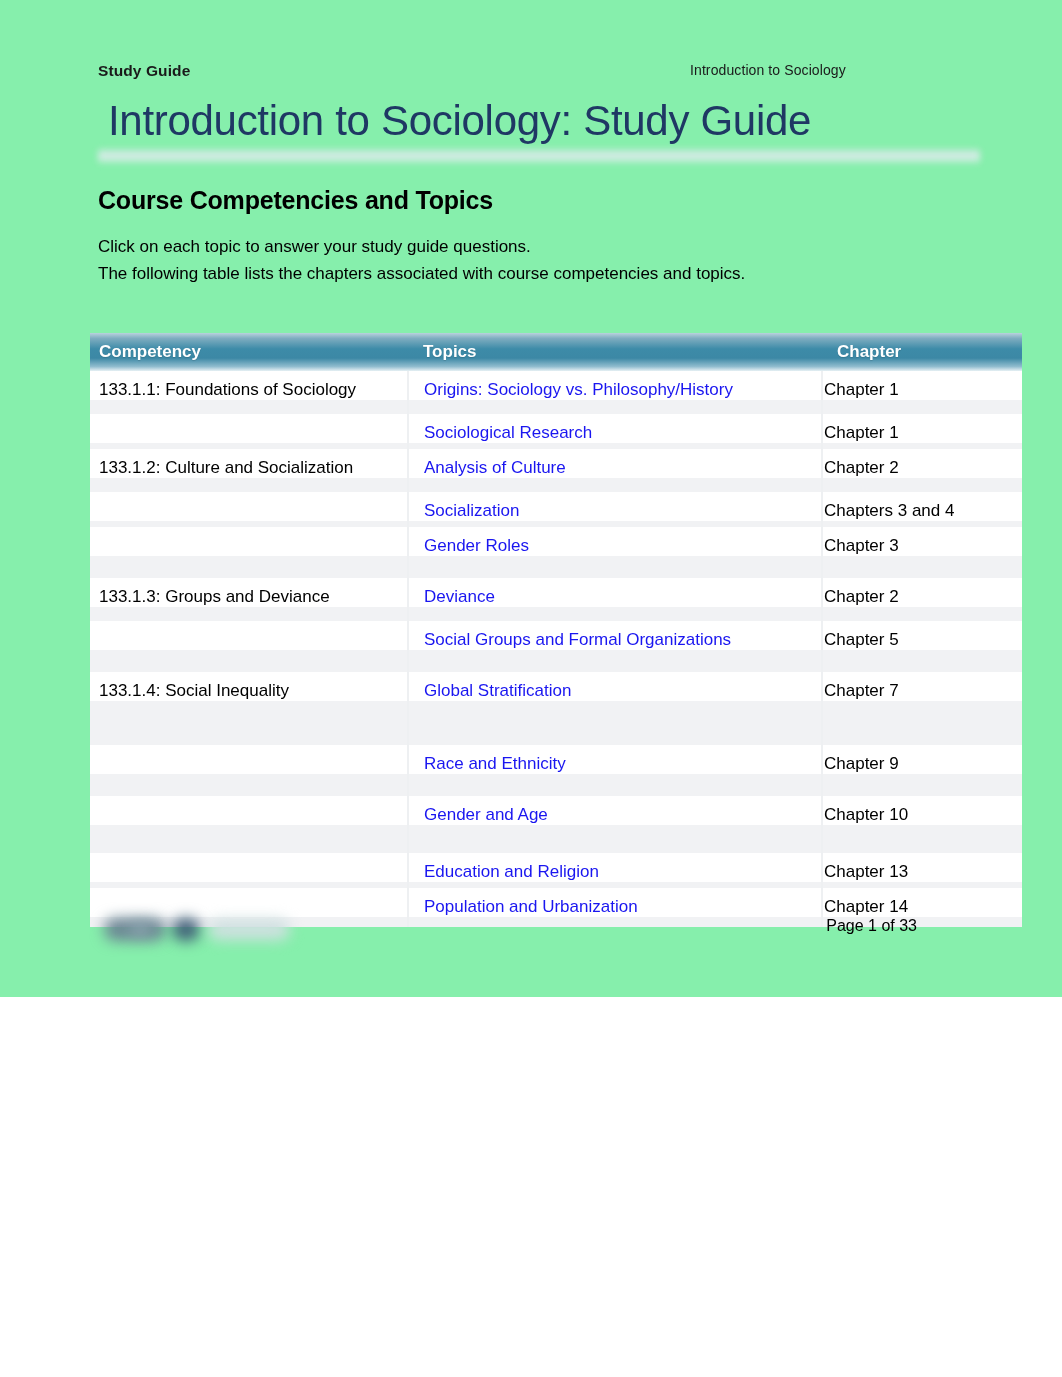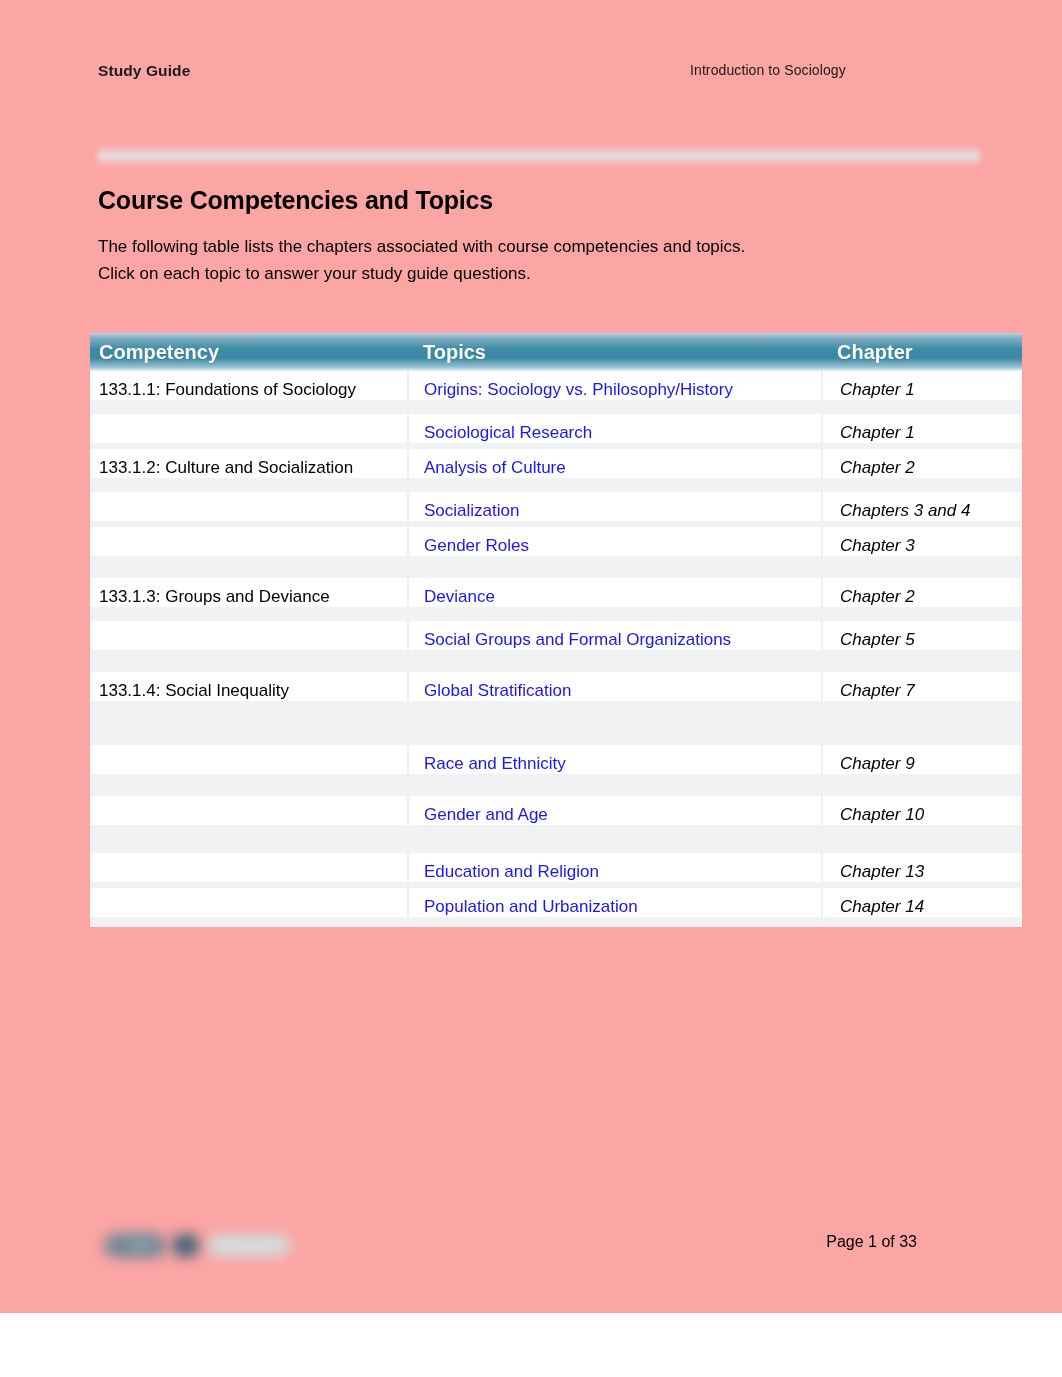--- a/index.html
+++ b/index.html
@@ -7,22 +7,22 @@
     padding: 0;
     background: #ffffff;
   }
   body {
     font-family: "Liberation Sans", sans-serif;
     color: #000000;
   }
   .page {
     position: relative;
     width: 1062px;
-    height: 1313px;
-    background: #fca5a5;
+    height: 997px;
+    background: #86efac;
     overflow: hidden;
     box-sizing: border-box;
   }
 
   
   .running-header {
     position: absolute;
     top: 62px;
     left: 98px;
     right: 98px;
@@ -106,21 +106,21 @@
   }
   .ct col.c-comp { width: 318px; }
   .ct col.c-top  { width: 414px; }
   .ct col.c-chap { width: 200px; }
 
   .ct thead th {
     height: 38px;
     padding: 0 0 0 9px;
     text-align: left;
     vertical-align: middle;
-    font-size: 20px;
+    font-size: 17px;
     font-weight: bold;
     color: #ffffff;
     background: linear-gradient(to bottom,
         #b9d2dd 0%,
         #7fadc0 14%,
         #3d8ba8 42%,
         #3c88a5 66%,
         #8fbcce 88%,
         #e6f0f4 100%);
     border: none;
@@ -138,22 +138,21 @@
     border-right: 2px solid #eef0f2;
     background: #ffffff;
   }
   .ct tbody tr td:last-child { border-right: none; }
   .ct tbody td.c-top {
     padding-left: 15px;
     color: #1a16f0;
     margin-left: 28px;
   }
   .ct tbody td.c-chap {
-    padding-left: 17px;
-    font-style: italic;
+    padding-left: 1px;
   }
   .topic-link {
     color: #1a16f0;
     text-decoration: none;
     white-space: nowrap;
     cursor: pointer;
   }
   .cell-text { white-space: nowrap; }
 
   
@@ -195,26 +194,27 @@
 </head>
 <body>
 
 <div class="page">
 
   <div class="running-header">
     <span class="rh-left">Study Guide</span>
     <span class="rh-right">Introduction to Sociology</span>
   </div>
 
+  <div class="doc-title">Introduction to Sociology: Study Guide</div>
   <div class="title-rule"></div>
 
   <div class="section-heading">Course Competencies and Topics</div>
   <div class="intro">
+    <div>Click on each topic to answer your study guide questions.</div>
     <div>The following table lists the chapters associated with course competencies and topics.</div>
-    <div>Click on each topic to answer your study guide questions.</div>
   </div>
 
   <div class="table-wrap">
     <table class="ct">
       <colgroup>
         <col class="c-comp">
         <col class="c-top">
         <col class="c-chap">
       </colgroup>
       <thead>

